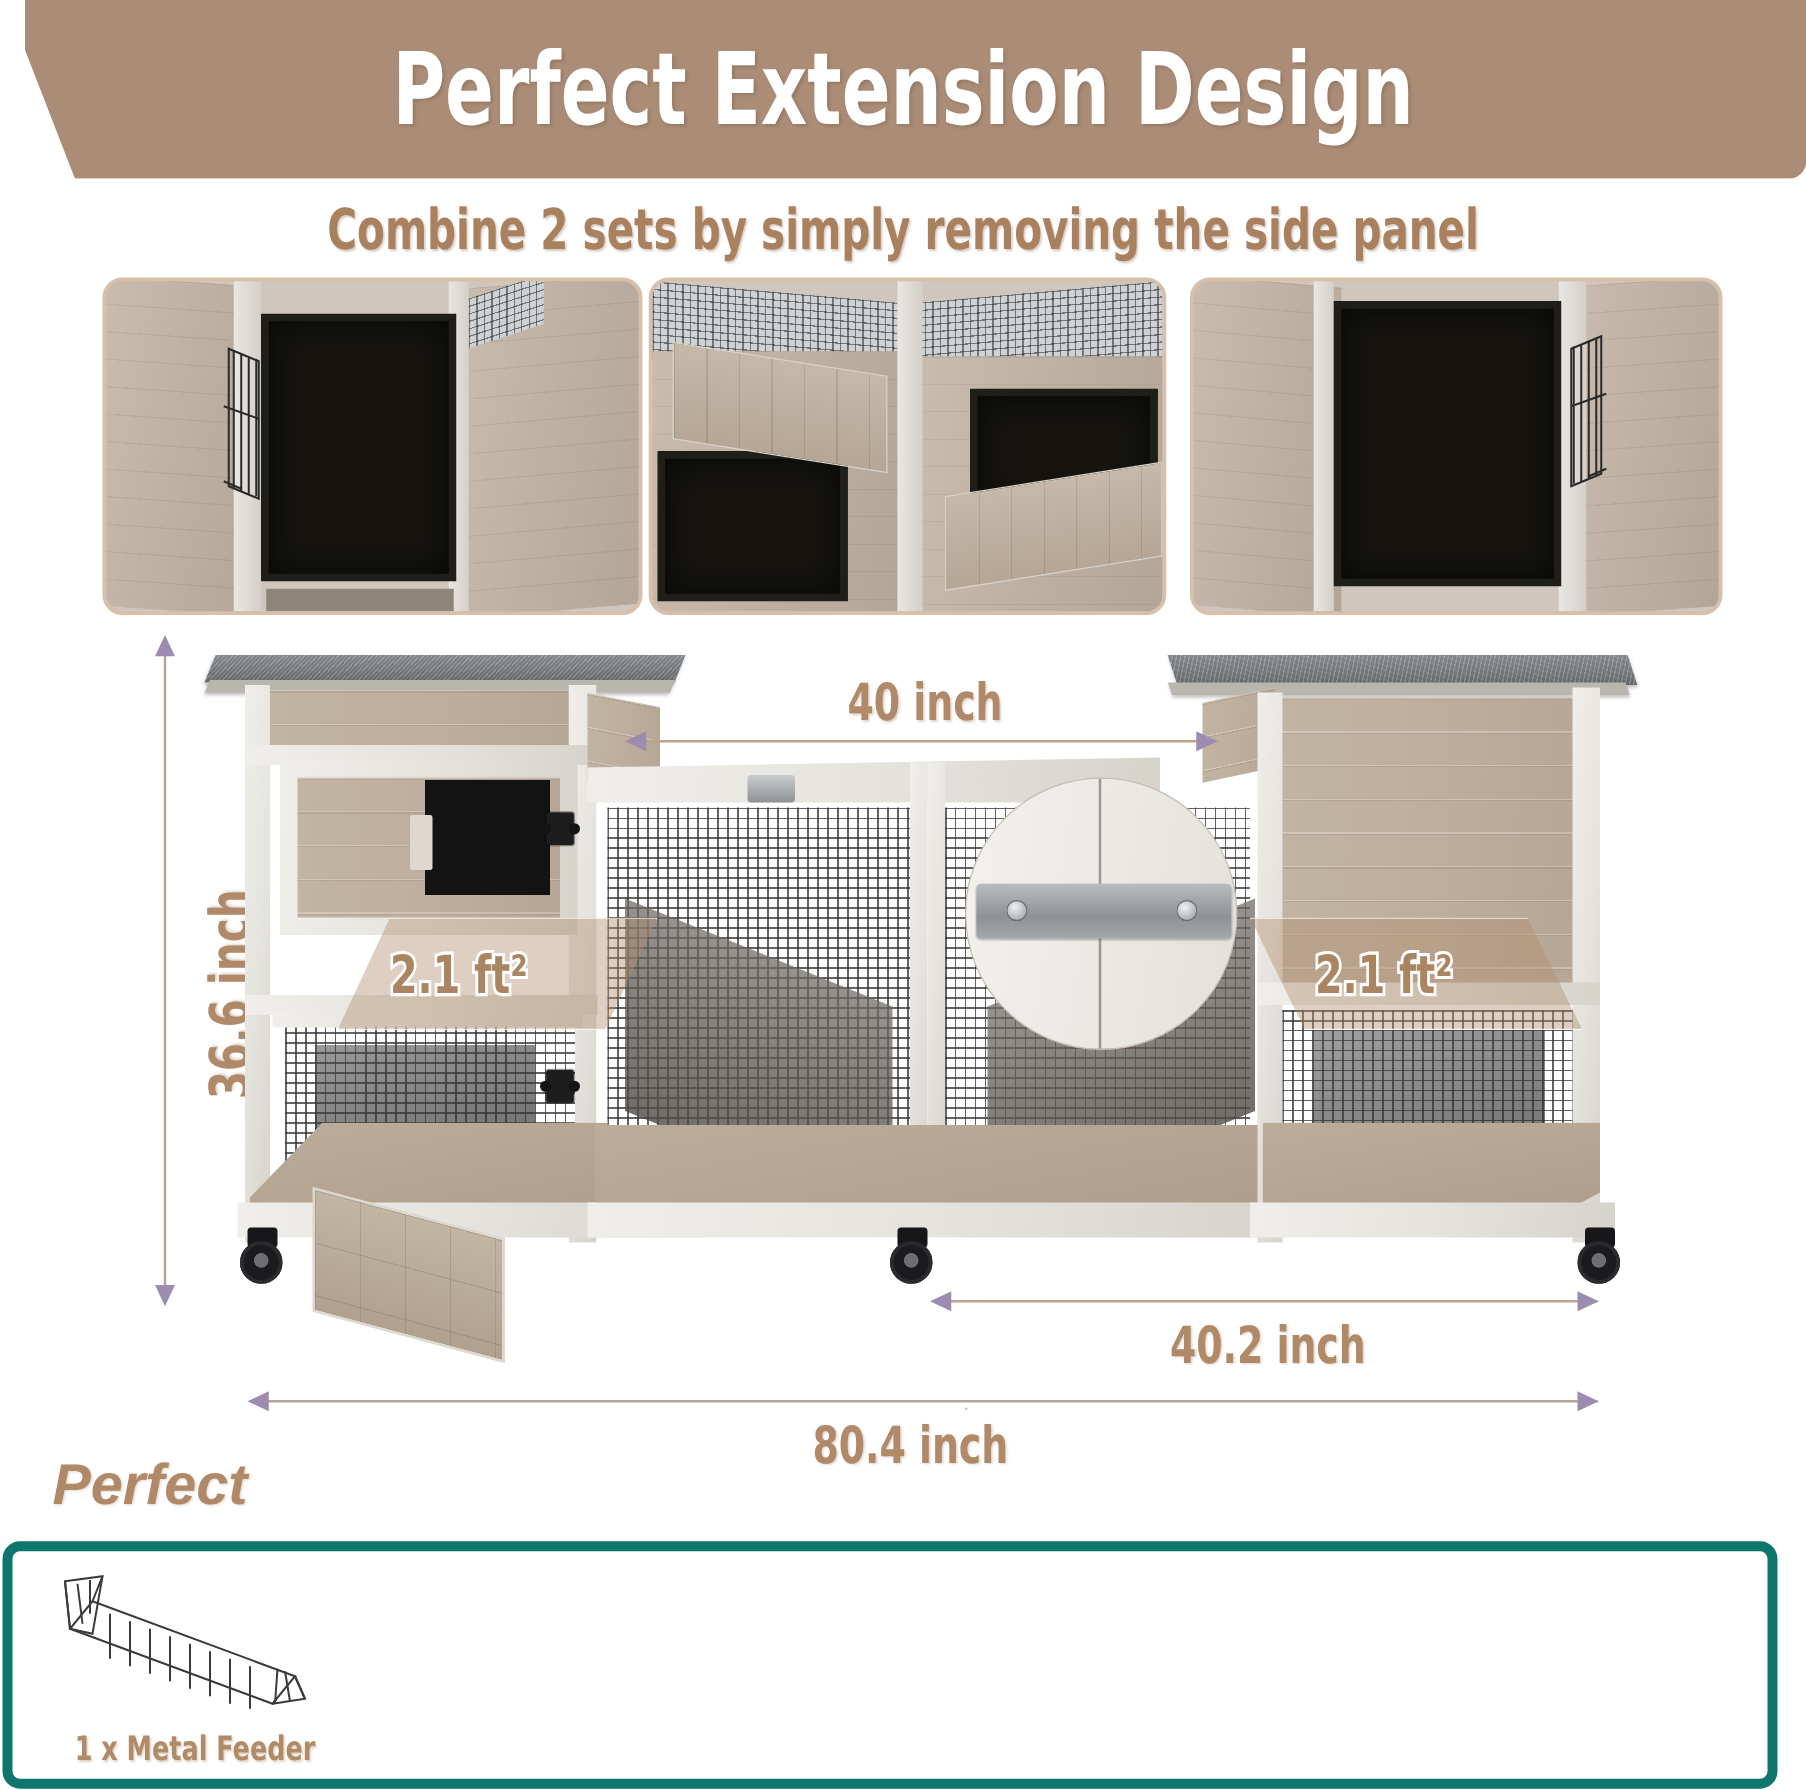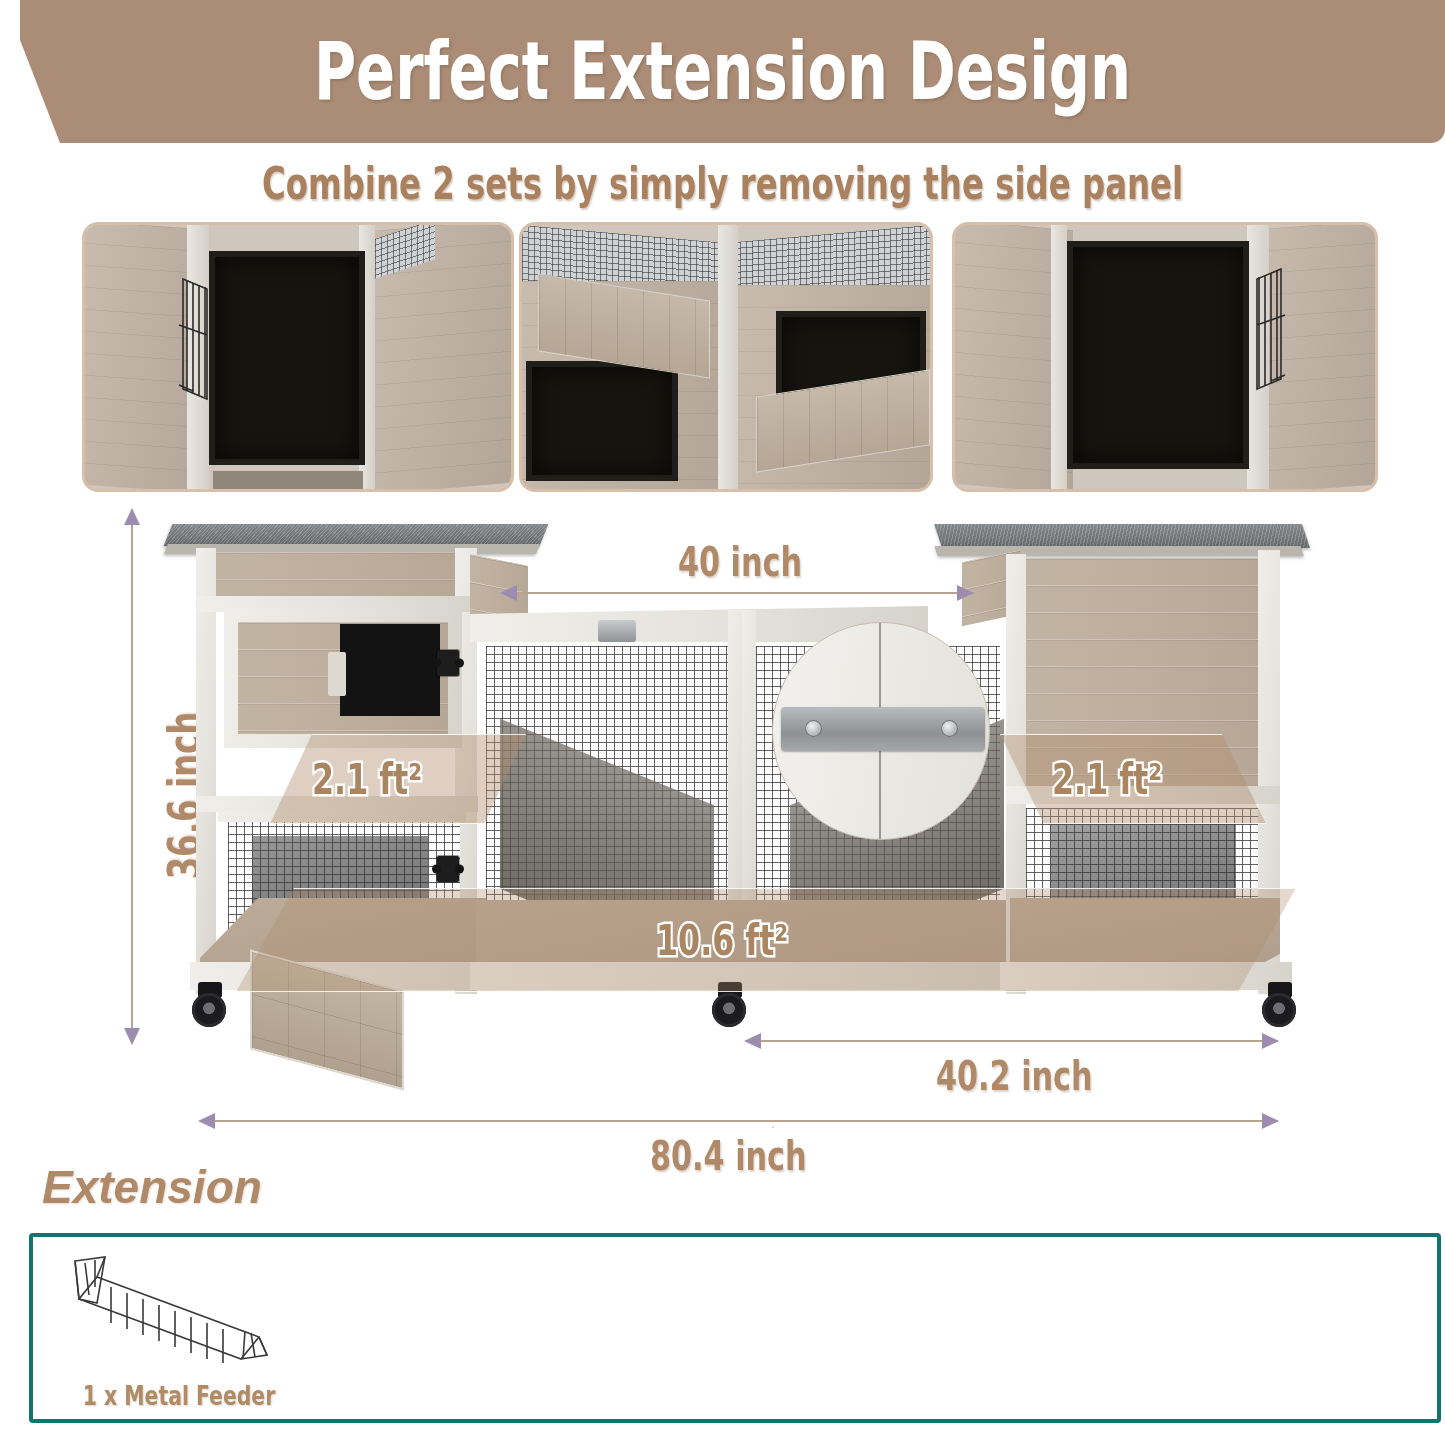--- a/index.html
+++ b/index.html
@@ -169,22 +169,22 @@
   }
 
   
   #includes-title{
     position:absolute;left:42px;top:1160px;
     font-size:46px;font-weight:bold;font-style:italic;color:#b08a68;
     font-family:"Liberation Sans",sans-serif;
     text-shadow:1px 1px 2px rgba(170,140,115,0.35);
   }
   #includes-box{
-    position:absolute;left:29px;top:1233px;width:1404px;height:182px;
-    border:4px solid #0f766e;border-radius:4px;
+    position:absolute;left:2px;top:1233px;width:1404px;height:182px;
+    border:8px solid #0f766e;border-radius:14px;
   }
   .include-item{position:absolute;top:0;height:182px;}
   .include-caption{
     position:absolute;left:0;bottom:8px;width:100%;text-align:center;
     font-size:27px;font-weight:bold;color:#b18b66;white-space:nowrap;
     font-family:"DejaVu Sans Condensed","Liberation Sans Narrow","Liberation Sans",sans-serif;
     transform:scaleX(0.84);
     text-shadow:1.2px 1.2px 2px rgba(165,135,110,0.38);
   }
   .include-art{position:absolute;left:0;top:6px;width:100%;height:128px;}
@@ -336,26 +336,20 @@
     </div>
   </div>
 
   <div class="area-tag" style="left:1000px;top:234px;width:266px;height:90px;">
     <div class="area-shape" style="clip-path:polygon(0 0,222px 0,266px 90px,44px 90px);"></div>
     <div class="area-text" style="padding-left:52px;font-size:42px;">
       <span>2.1 ft²</span>
     </div>
   </div>
 
-  <div class="area-tag" style="left:236px;top:388px;width:1060px;height:104px;">
-    <div class="area-shape" style="clip-path:polygon(58px 0,1060px 0,1002px 104px,0 104px);background:rgba(176,140,110,0.33);"></div>
-    <div class="area-text" style="padding-left:420px;font-size:42px;">
-      <span>10.6 ft²</span>
-    </div>
-  </div>
 
   <div id="latch-inset" style="left:772px;top:122px;width:216px;height:216px;">
     <div class="seam" style="left:106px;"></div>
     <div class="plate" style="left:8px;top:84px;width:204px;height:44px;"></div>
     <div class="screw" style="left:32px;top:97px;"></div>
     <div class="screw" style="left:168px;top:97px;"></div>
   </div>
 
   <div class="dim-line" style="left:514px;top:92px;width:460px;height:2px;"></div>
   <div class="arrow-head" style="left:500px;top:85px;border-top:8px solid transparent;border-bottom:8px solid transparent;border-right:17px solid #9d8cb0;"></div>
@@ -366,21 +360,21 @@
   <div class="arrow-head" style="left:744px;top:533px;border-top:8px solid transparent;border-bottom:8px solid transparent;border-right:17px solid #9d8cb0;"></div>
   <div class="arrow-head" style="left:1262px;top:533px;border-top:8px solid transparent;border-bottom:8px solid transparent;border-left:17px solid #9d8cb0;"></div>
   <div class="dim-label" style="left:936px;top:552px;font-size:41px;">40.2 inch</div>
 
   <div class="dim-line" style="left:212px;top:620px;width:1066px;height:2px;"></div>
   <div class="arrow-head" style="left:198px;top:613px;border-top:8px solid transparent;border-bottom:8px solid transparent;border-right:17px solid #9d8cb0;"></div>
   <div class="arrow-head" style="left:1262px;top:613px;border-top:8px solid transparent;border-bottom:8px solid transparent;border-left:17px solid #9d8cb0;"></div>
   <div class="dim-label" style="left:650px;top:632px;font-size:41px;">80.4 inch</div>
 </div>
 
-<div id="includes-title">Extension</div>
+<div id="includes-title">Perfect</div>
 
 <div id="includes-box">
 
   <div class="include-item" style="left:12px;width:268px;">
     <svg class="include-art" viewBox="0 0 268 128">
       <g stroke="#3a3a3a" stroke-width="1.6" fill="none">
         <path d="M30 18 L60 14 L52 60 L34 56 Z"></path>
         <path d="M34 56 L196 116 L214 94 L52 34 Z"></path>
         <path d="M196 116 L222 112 L214 94"></path>
         <path d="M52 34 L60 14 M30 18 L34 56 M40 20 L44 52 M50 17 L50 44"></path>

